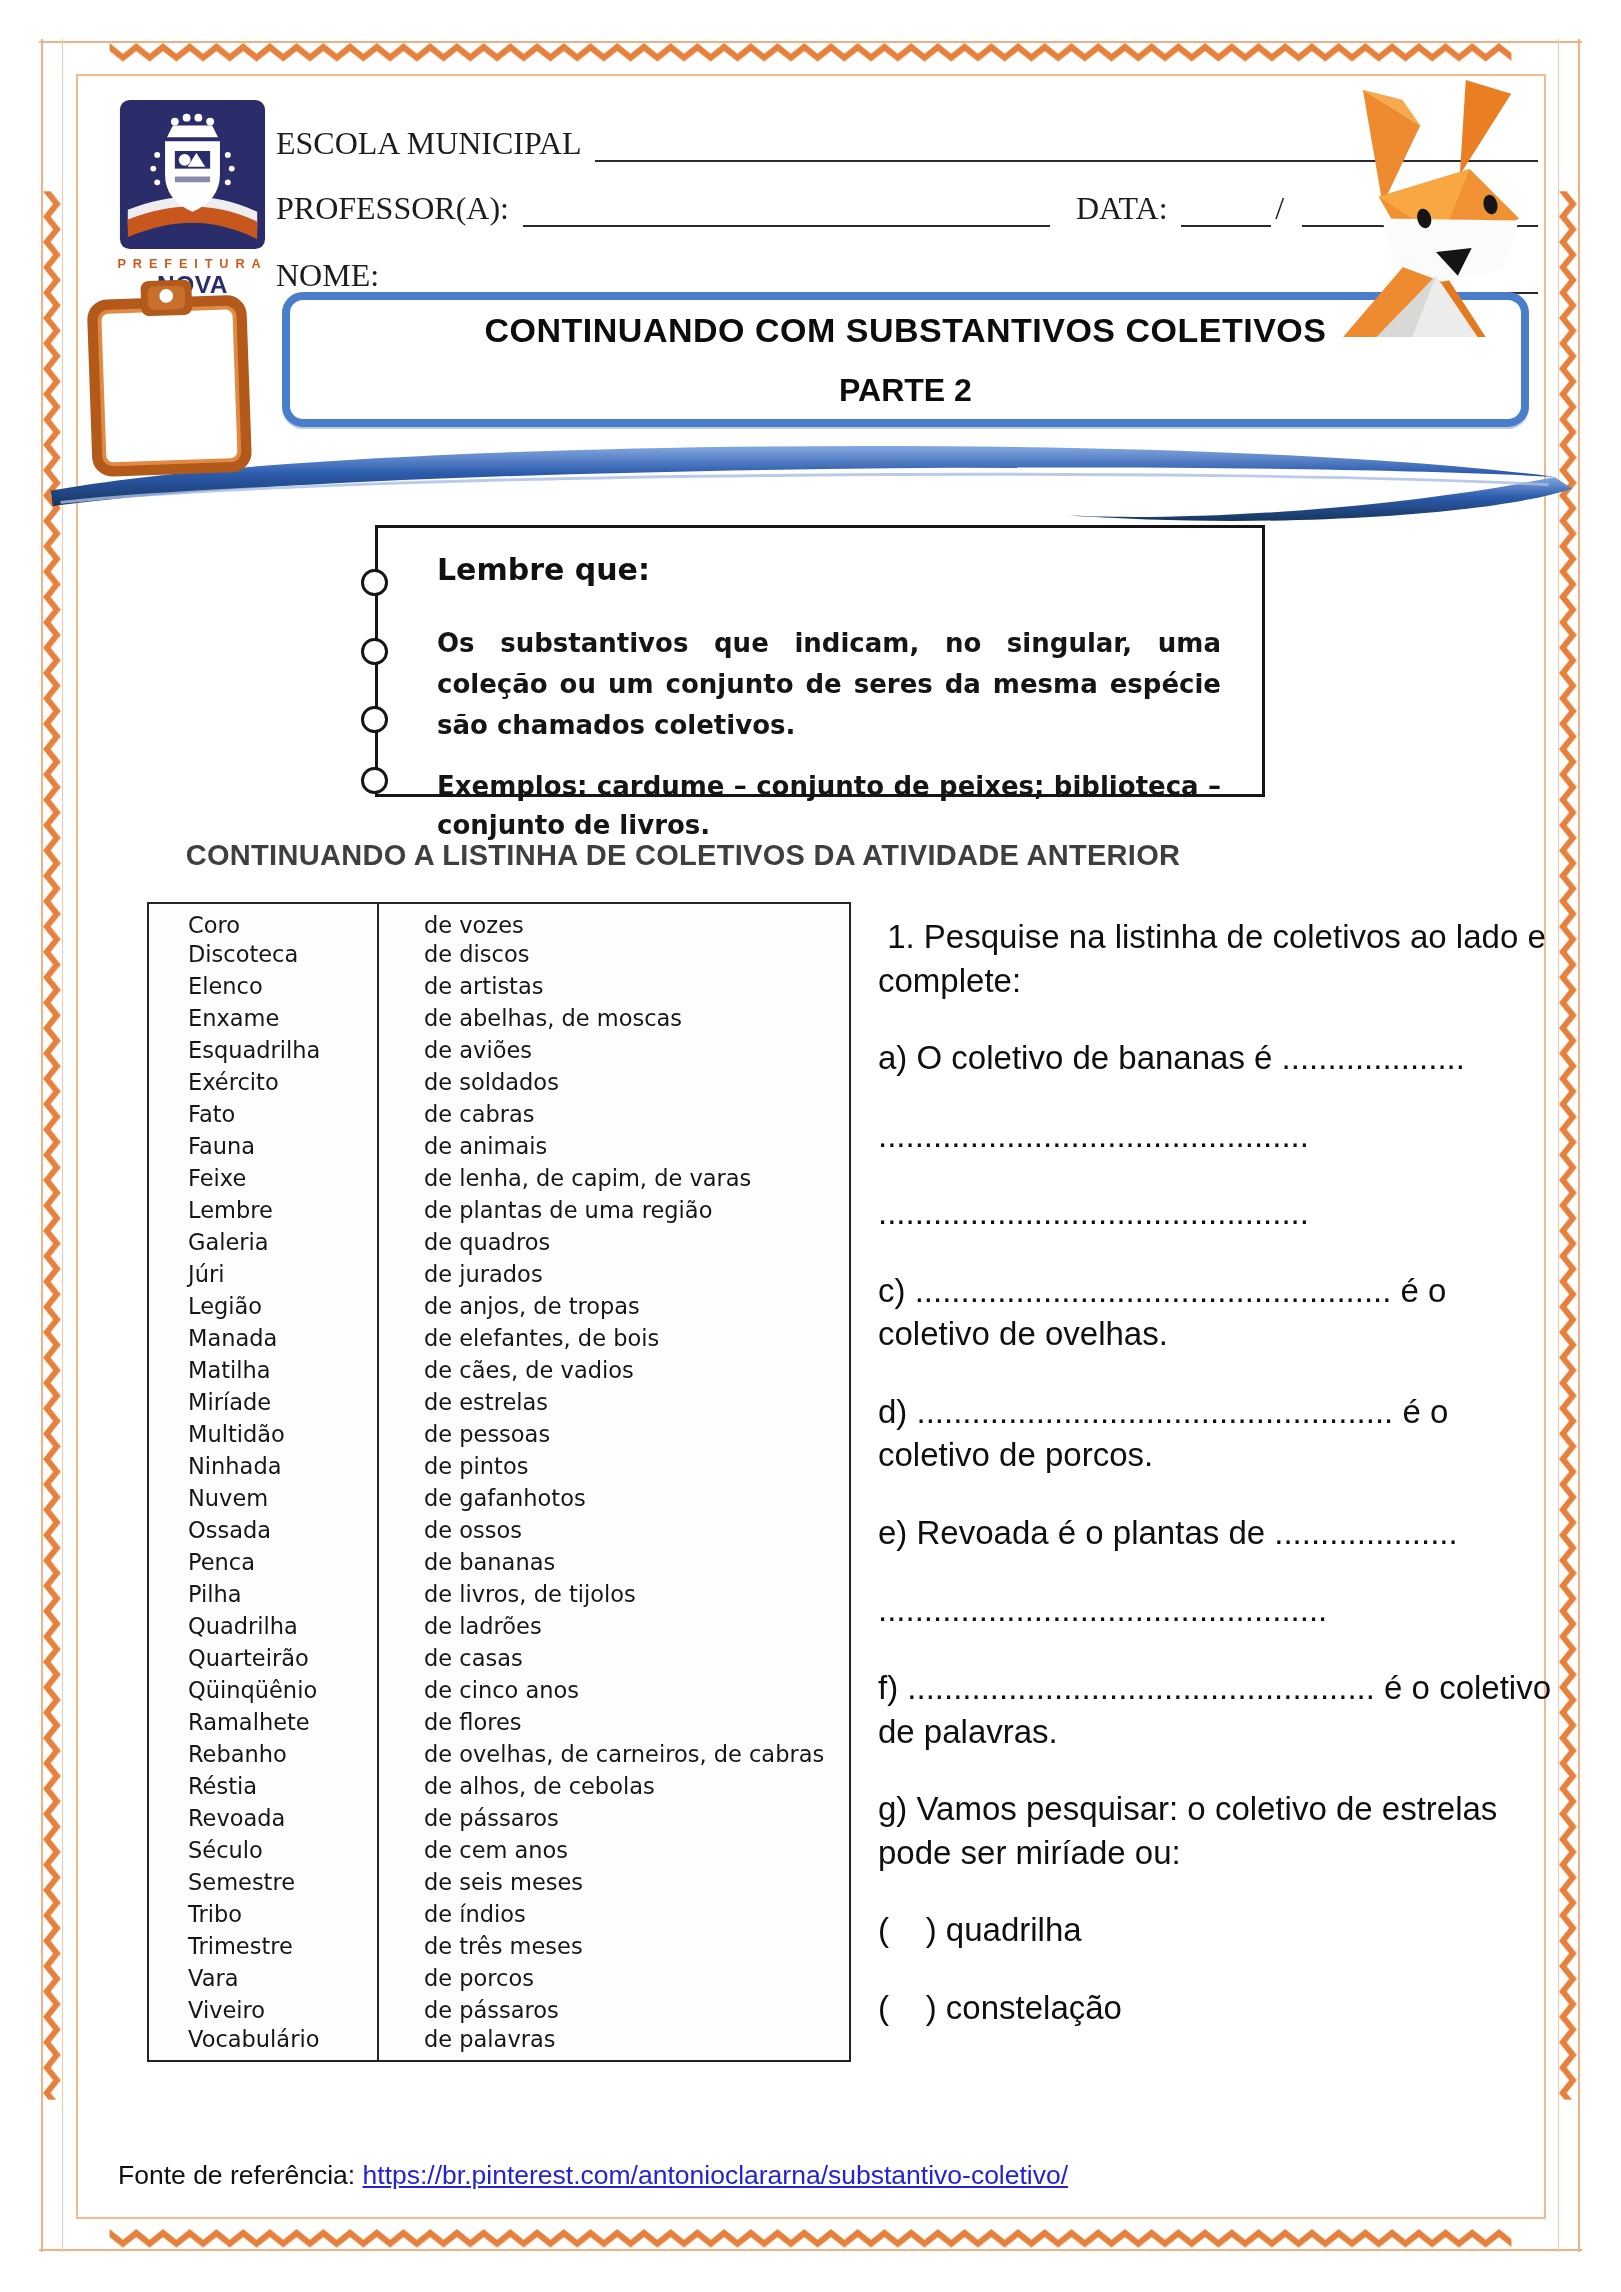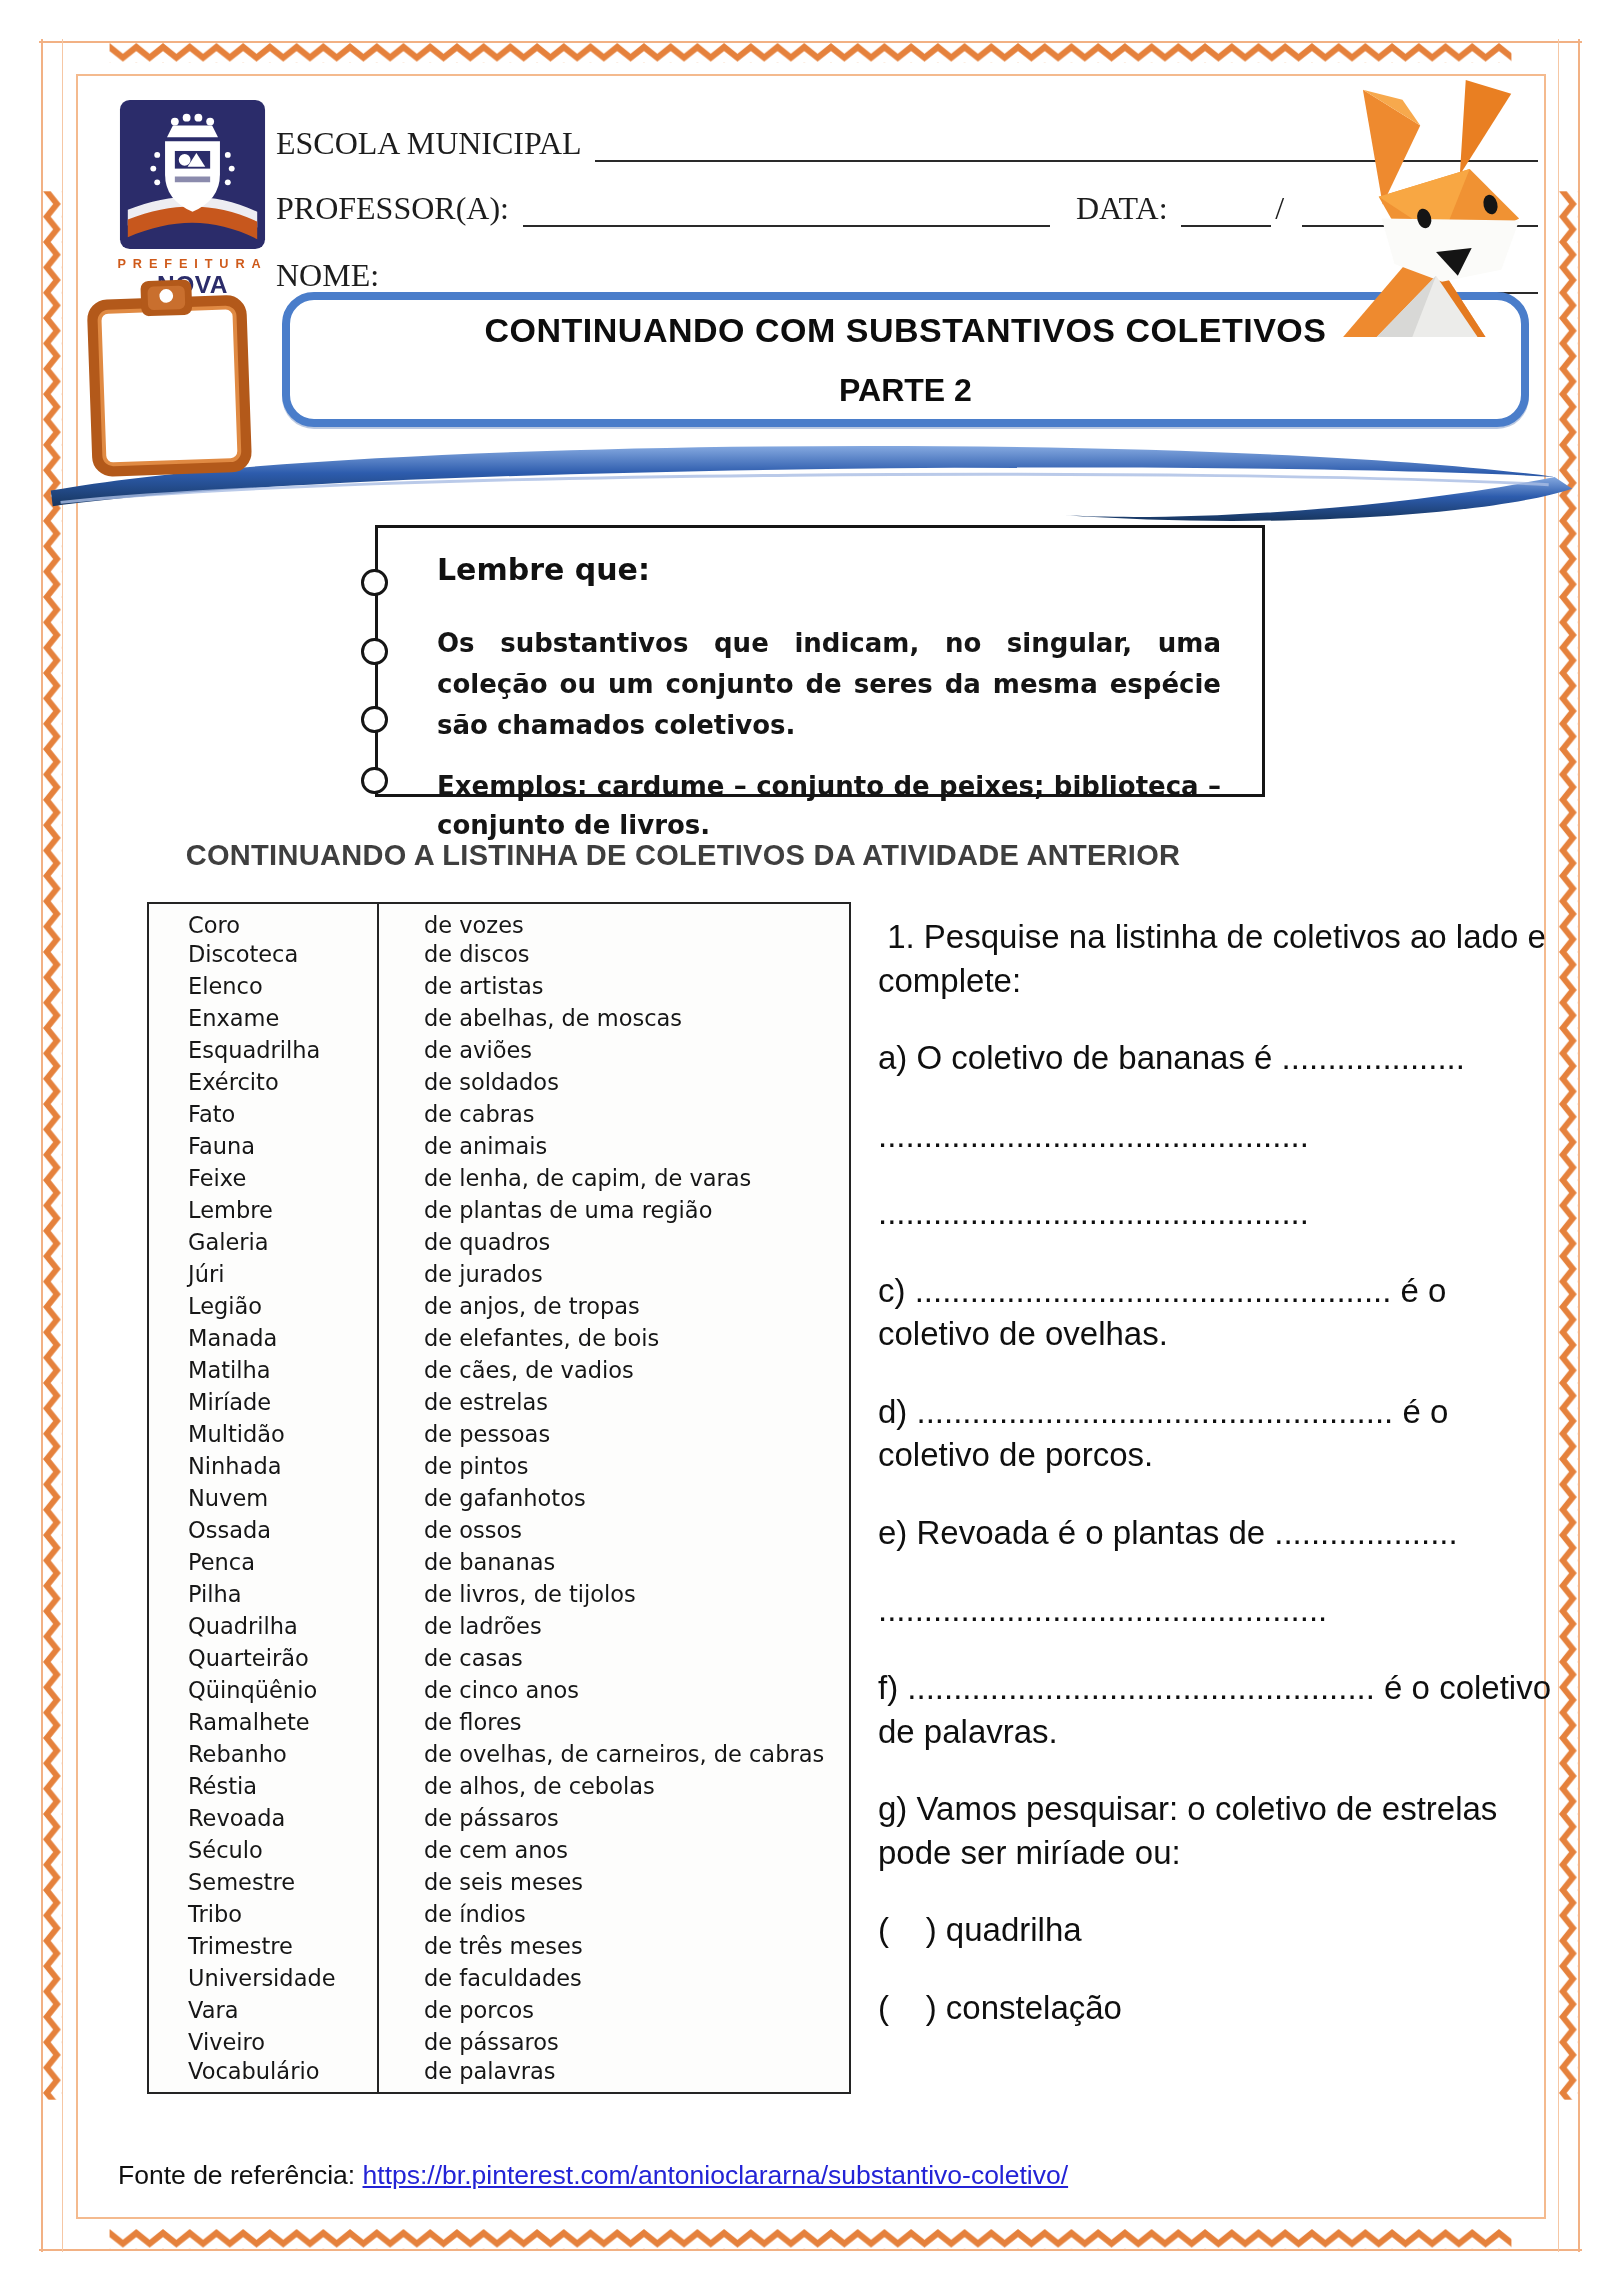--- a/index.html
+++ b/index.html
@@ -35,21 +35,21 @@
   .date-label { margin-left:25.5px; }
 
   
   .clipboard { position:absolute; left:82px; top:274px; width:182px; height:204px; z-index:4; }
   .badge-num { position:absolute; left:106px; top:316px; width:137px; text-align:center;
     font-style:italic; font-weight:bold; font-size:80px; color:#e87a2e; transform:rotate(-2deg);
     font-family:"Liberation Sans", sans-serif; text-shadow:1px 1px 0 #b05a17; }
 
   
   .title-box { position:absolute; left:282px; top:292px; width:1247px; height:135px;
-    border:8.8px solid #4a7dca; border-radius:32px; background:#fff; z-index:2;
+    border:8.8px solid #4a7dca; border-radius:21px; background:#fff; z-index:2;
     display:flex; flex-direction:column; justify-content:center; align-items:center; gap:22px;
     box-shadow:0 2px 0 rgba(60,100,170,.35); }
   .title-line1 { font-size:34px; font-weight:bold; color:#0d0d0d; letter-spacing:0.5px; }
   .title-line2 { font-size:32px; font-weight:bold; color:#0d0d0d; }
 
   .swoosh { position:absolute; left:39px; top:420px; z-index:1; }
   .fox { position:absolute; left:1325px; top:78px; z-index:5; }
 
   
   .reminder { position:absolute; left:375px; top:525px; width:890px; height:272px;
@@ -343,24 +343,20 @@
         </tr>
         <tr>
           <td class="col-term">Tribo</td>
           <td class="col-def">de índios</td>
         </tr>
         <tr>
           <td class="col-term">Trimestre</td>
           <td class="col-def">de três meses</td>
         </tr>
         <tr>
-          <td class="col-term">Universidade</td>
-          <td class="col-def">de faculdades</td>
-        </tr>
-        <tr>
           <td class="col-term">Vara</td>
           <td class="col-def">de porcos</td>
         </tr>
         <tr>
           <td class="col-term">Viveiro</td>
           <td class="col-def">de pássaros</td>
         </tr>
         <tr>
           <td class="col-term">Vocabulário</td>
           <td class="col-def">de palavras</td>

